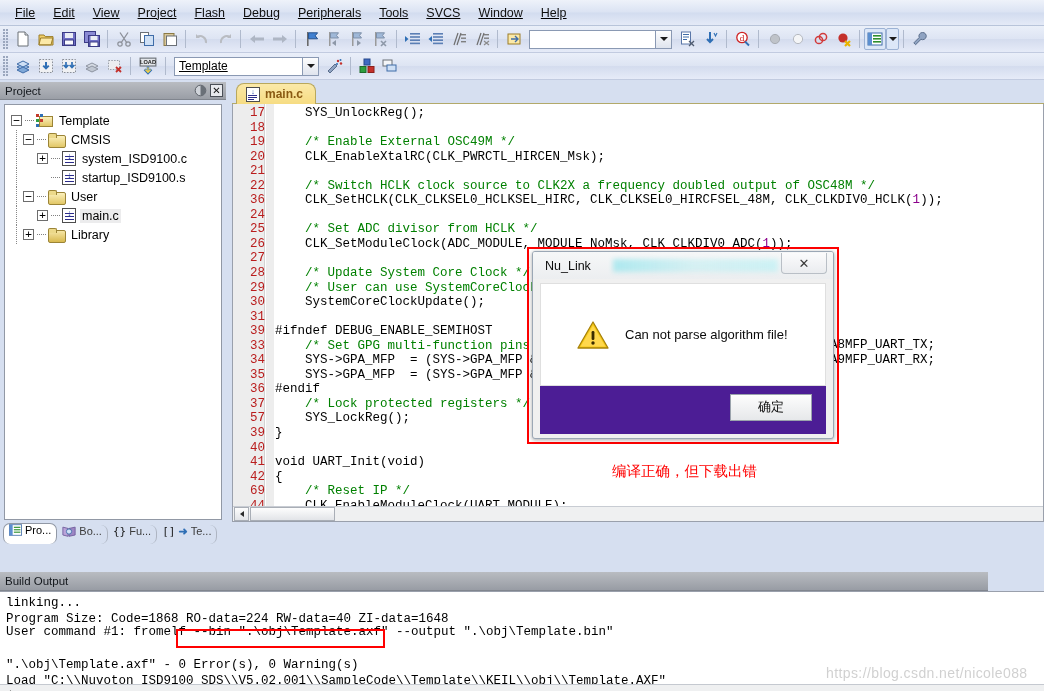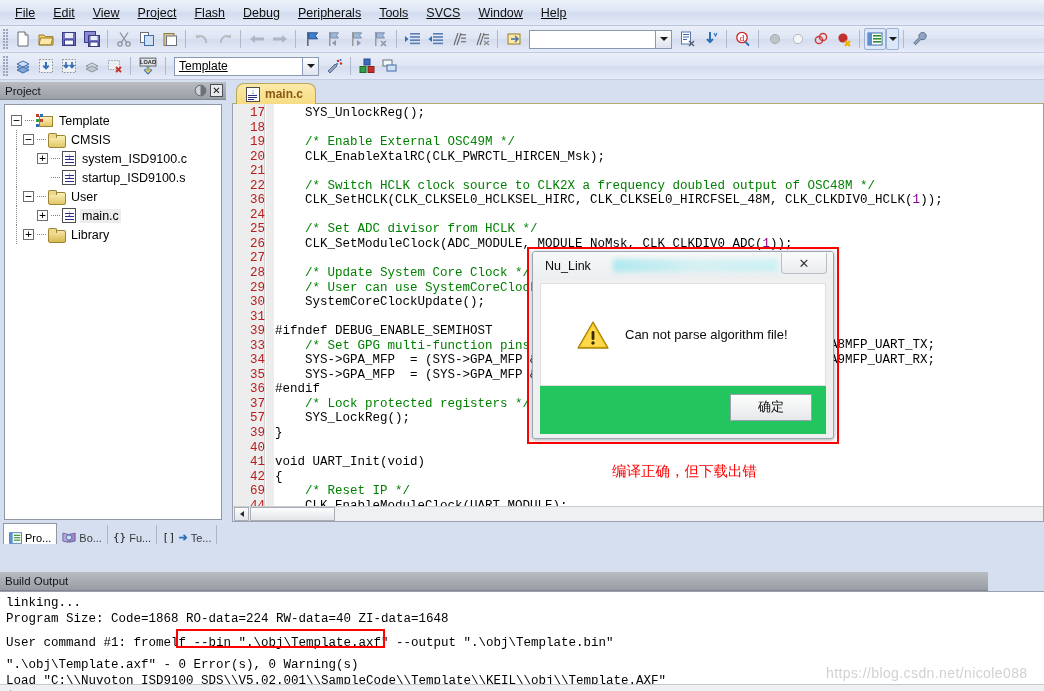--- a/index.html
+++ b/index.html
@@ -163,23 +163,24 @@
   }
   .proj-icon .sq { position: absolute; width: 3px; height: 3px; }
   .lbl { padding: 0 2px; }
   .lbl.sel { background: #ececed; }
 
   .panel-tabs {
     height: 22px; display: flex; align-items: flex-end;
     padding: 0 3px; margin-top: 2px;
   }
   .ptab {
-    height: 19px; display: flex; align-items: flex-end; gap: 3px;
+    height: 19px; display: flex; align-items: flex-start; gap: 3px;
     padding: 0 5px; font-size: 11px; color: #3b3b3b;
     border-right: 1px solid #aeb5c2;
+    border-radius: 7px;
   }
   .ptab.active {
     background: #fff; color: #000; height: 21px;
     border: 1px solid #9198a5; border-bottom: none; border-right: 1px solid #9198a5;
   }
   .ptab .g { font-family: "DejaVu Sans Mono", monospace; font-size: 11px; color: #1a1a1a; }
 
   
   .vsplit { position: absolute; left: 226px; top: 0; width: 6px; height: 462px; background: #d6dff0; }
 
@@ -338,21 +339,21 @@
     flex: 1;
     display: flex; align-items: center;
     padding-left: 36px;
     gap: 16px;
   }
   .warn-ico { width: 32px; height: 30px; flex: 0 0 auto; }
   .dlg-msg { font-size: 13px; color: #0a0a0a; }
   .dlg-foot {
     height: 48px; display: flex; align-items: center; justify-content: flex-end;
     padding: 0 14px 6px 0;
-    background: #22c55e;
+    background: #4c1d95;
     margin: 0 7px 4px 7px;
   }
   .dlg-btn {
     width: 82px; height: 27px;
     background: linear-gradient(to bottom,#fdfdfd,#e6e8ea);
     border: 1px solid #9aa3ac;
     display: flex; align-items: center; justify-content: center;
     font-size: 13px; color: #0a0a0a;
   }
 
@@ -928,21 +929,21 @@
 
   <div class="cn-note">编译正确，但下载出错</div>
 
   <div class="bo">
     <div class="bo-title">
       <span>Build Output</span>
     </div>
     <div class="bo-body">
 <pre class="bo-text" style="top:2px;position:absolute;left:3px">linking...</pre>
 <pre class="bo-text" style="top:17.6px;position:absolute;left:3px">Program Size: Code=1868 RO-data=224 RW-data=40 ZI-data=1648</pre>
-<pre class="bo-text" style="top:42px;position:absolute;left:3px">User command #1: fromelf --bin ".\obj\Template.axf" --output ".\obj\Template.bin"</pre>
+<pre class="bo-text" style="top:31px;position:absolute;left:3px">User command #1: fromelf --bin ".\obj\Template.axf" --output ".\obj\Template.bin"</pre>
 <pre class="bo-text" style="top:64.4px;position:absolute;left:3px">".\obj\Template.axf" - 0 Error(s), 0 Warning(s)</pre>
 <pre class="bo-text" style="top:80px;position:absolute;left:3px">Load "C:\\Nuvoton ISD9100 SDS\\V5.02.001\\SampleCode\\Template\\KEIL\\obj\\Template.AXF"</pre>
     </div>
 
     <div class="bo-hscroll">
       <div class="lbtn"></div>
     </div>
 
     <div class="statusbar">
       <div class="grip2"></div>

